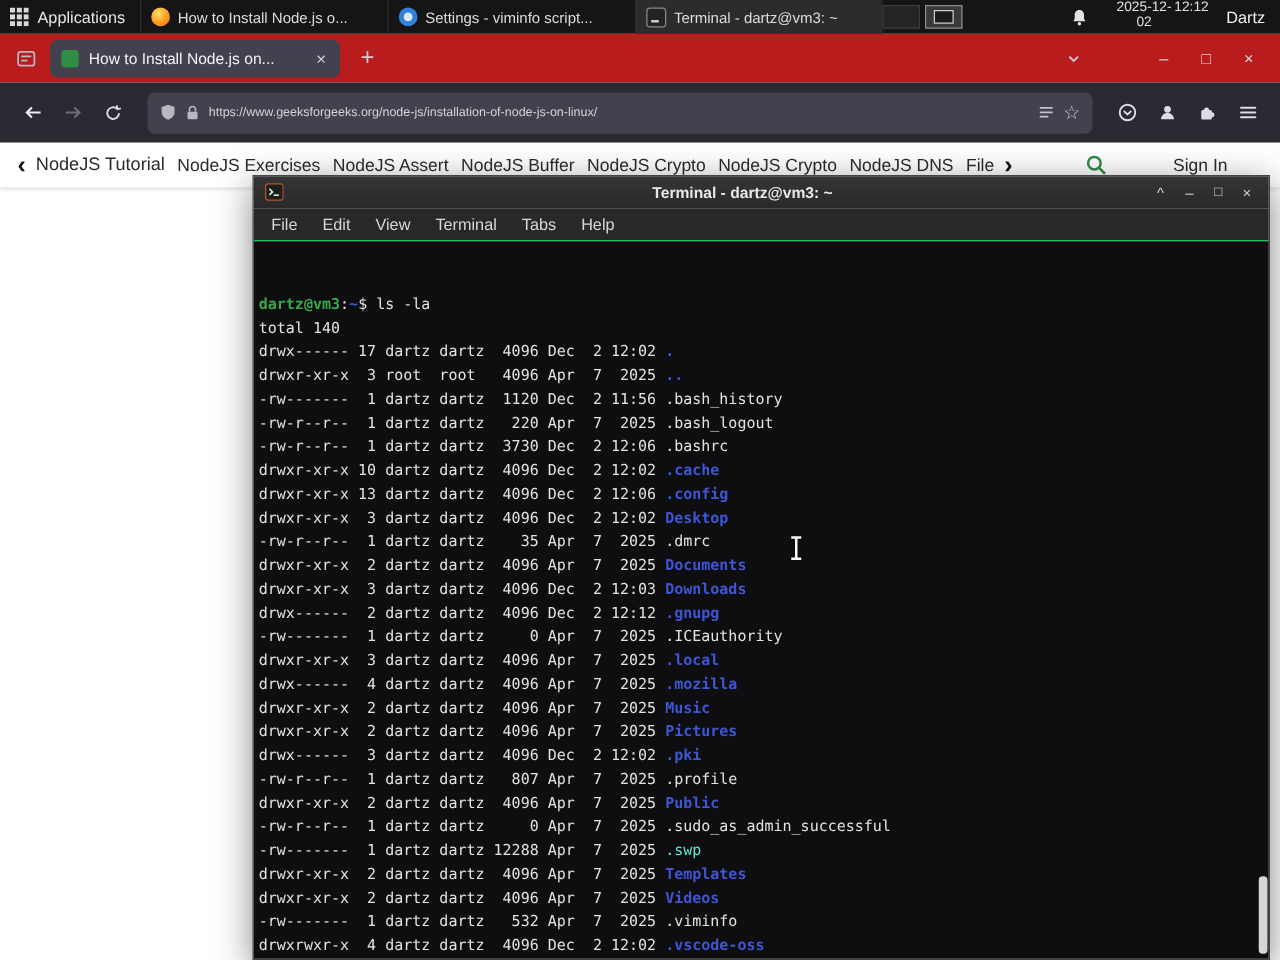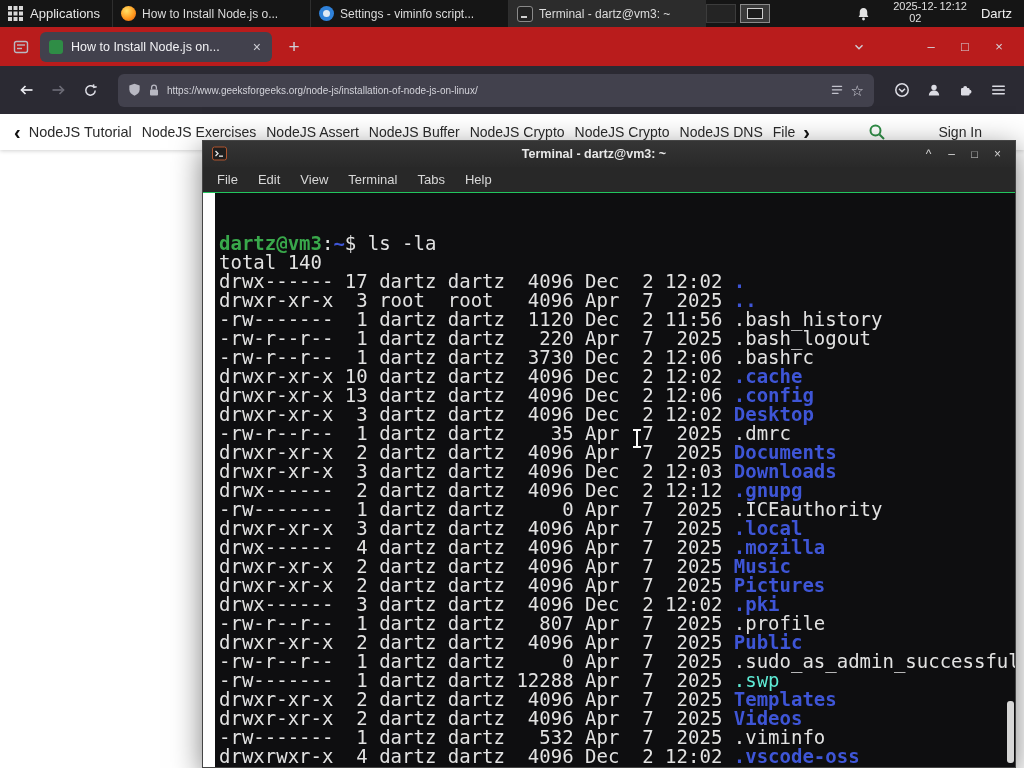--- a/index.html
+++ b/index.html
@@ -55,21 +55,21 @@
   
   .terminal{position:absolute;left:202px;top:140px;width:814px;height:628px;z-index:40;display:flex;flex-direction:column;border:1px solid #454545;box-sizing:border-box;box-shadow:0 8px 28px rgba(0,0,0,.5);}
   .t-title{height:26px;flex:0 0 26px;background:linear-gradient(#353535,#292929);display:flex;align-items:center;position:relative;color:#e8e8e8;font-size:12.5px;}
   .t-icon{position:absolute;left:9px;top:5px;}
   .t-text{position:absolute;left:90px;right:120px;text-align:center;font-weight:bold;white-space:nowrap;overflow:hidden;}
   .t-btns{margin-left:auto;display:flex;align-items:center;padding-right:6px;position:relative;z-index:2;}
   .t-btn{width:23px;height:20px;display:flex;align-items:center;justify-content:center;color:#d2d2d2;font-size:12px;}
   .t-btn.box{font-size:11px;}
   .t-menu{height:25px;flex:0 0 25px;background:#282828;border-bottom:1px solid #22c55e;display:flex;align-items:center;color:#d8d8d8;font-size:13px;padding-left:4px;}
   .t-menu span{padding:0 10px;}
-  .t-body{flex:1;background:#0e0e10;position:relative;overflow:hidden;padding:3px 0 0 4px;font-family:"DejaVu Sans Mono","Liberation Mono",monospace;font-size:19px;line-height:19px;white-space:pre;margin-left:12px;}
+  .t-body{flex:1;background:#0e0e10;position:relative;overflow:hidden;padding:3px 0 0 4px;font-family:"DejaVu Sans Mono","Liberation Mono",monospace;font-size:12px;line-height:19px;white-space:pre;}
   .term-line{height:19px;}
   .c-fg{color:#e2e2e2;}
   .c-green{color:#39a84b;font-weight:bold;}
   .c-blue{color:#3e55d6;font-weight:bold;}
   .c-dim{color:#5eead4;}
   .t-scroll{position:absolute;top:0;right:0;bottom:0;width:10px;}
   .t-thumb{position:absolute;right:1px;bottom:4px;width:7px;height:62px;background:#d6d6d6;border-radius:3px;}
 
   
   .ibeam{position:absolute;left:636px;top:430px;width:2px;height:17px;background:#fafafa;z-index:70;}

